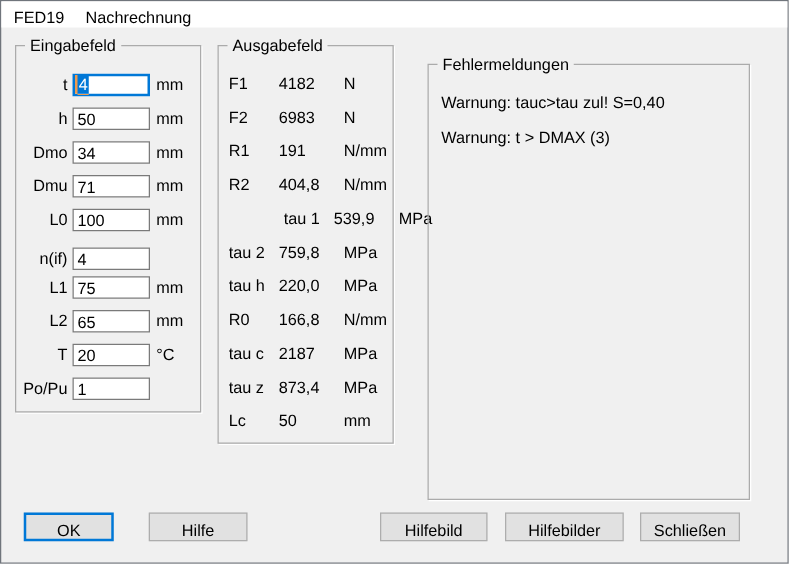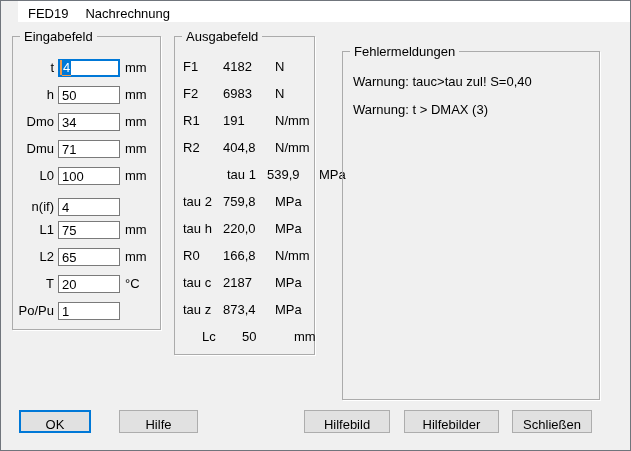--- a/index.html
+++ b/index.html
@@ -1,21 +1,21 @@
 <!DOCTYPE html>
 <html><head>
 <meta charset="utf-8">
 <style>
   html,body{margin:0;padding:0;background:#c9c9c9;}
   .window{
     position:relative;width:631px;height:451px;box-sizing:border-box;
     background:#f0f0f0;border:1px solid #70757c;overflow:hidden;
     font-family:"Liberation Sans","DejaVu Sans",sans-serif;font-size:13px;color:#000;
   }
-  .titlebar{height:21px;background:#ffffff;line-height:26px;padding-left:10px;white-space:nowrap;margin-left:17px;}
+  .titlebar{height:21px;background:#ffffff;line-height:26px;padding-left:10px;white-space:nowrap;}
   .title-doc{margin-left:17px;}
   .navy-top{position:absolute;top:-1px;right:-1px;width:78px;height:1px;}
   .navy-right{position:absolute;top:-1px;right:-1px;width:1px;height:100px;}
   .group{
     position:absolute;border:1px solid #abab ab;
     border:1px solid #ababab;box-shadow:1px 1px 0 #ffffff;
   }
   .legend{position:absolute;top:-7px;left:7px;background:#f0f0f0;padding:0 4px;line-height:13px;}
   
   .in-row{position:absolute;left:0;width:100%;height:18px;}
@@ -164,21 +164,21 @@
     <div class="out-row" style="top:238px;">
       <span class="out-name">tau c</span>
       <span class="out-val">2187</span>
       <span class="out-unit">MPa</span>
     </div>
     <div class="out-row" style="top:265px;">
       <span class="out-name">tau z</span>
       <span class="out-val">873,4</span>
       <span class="out-unit">MPa</span>
     </div>
-    <div class="out-row" style="top:292px;margin-left:19px;">
+    <div class="out-row" style="top:292px;">
       <span class="out-name">Lc</span>
       <span class="out-val">50</span>
       <span class="out-unit">mm</span>
     </div>
   </div>
 
   <div class="group" style="left:323px;top:50px;width:256px;height:347px;margin-left:18px;">
     <span class="legend">Fehlermeldungen</span>
     <div class="msg" style="top:22px;">Warnung: tauc&gt;tau zul! S=0,40</div>
     <div class="msg" style="top:50px;">Warnung: t &gt; DMAX (3)</div>

